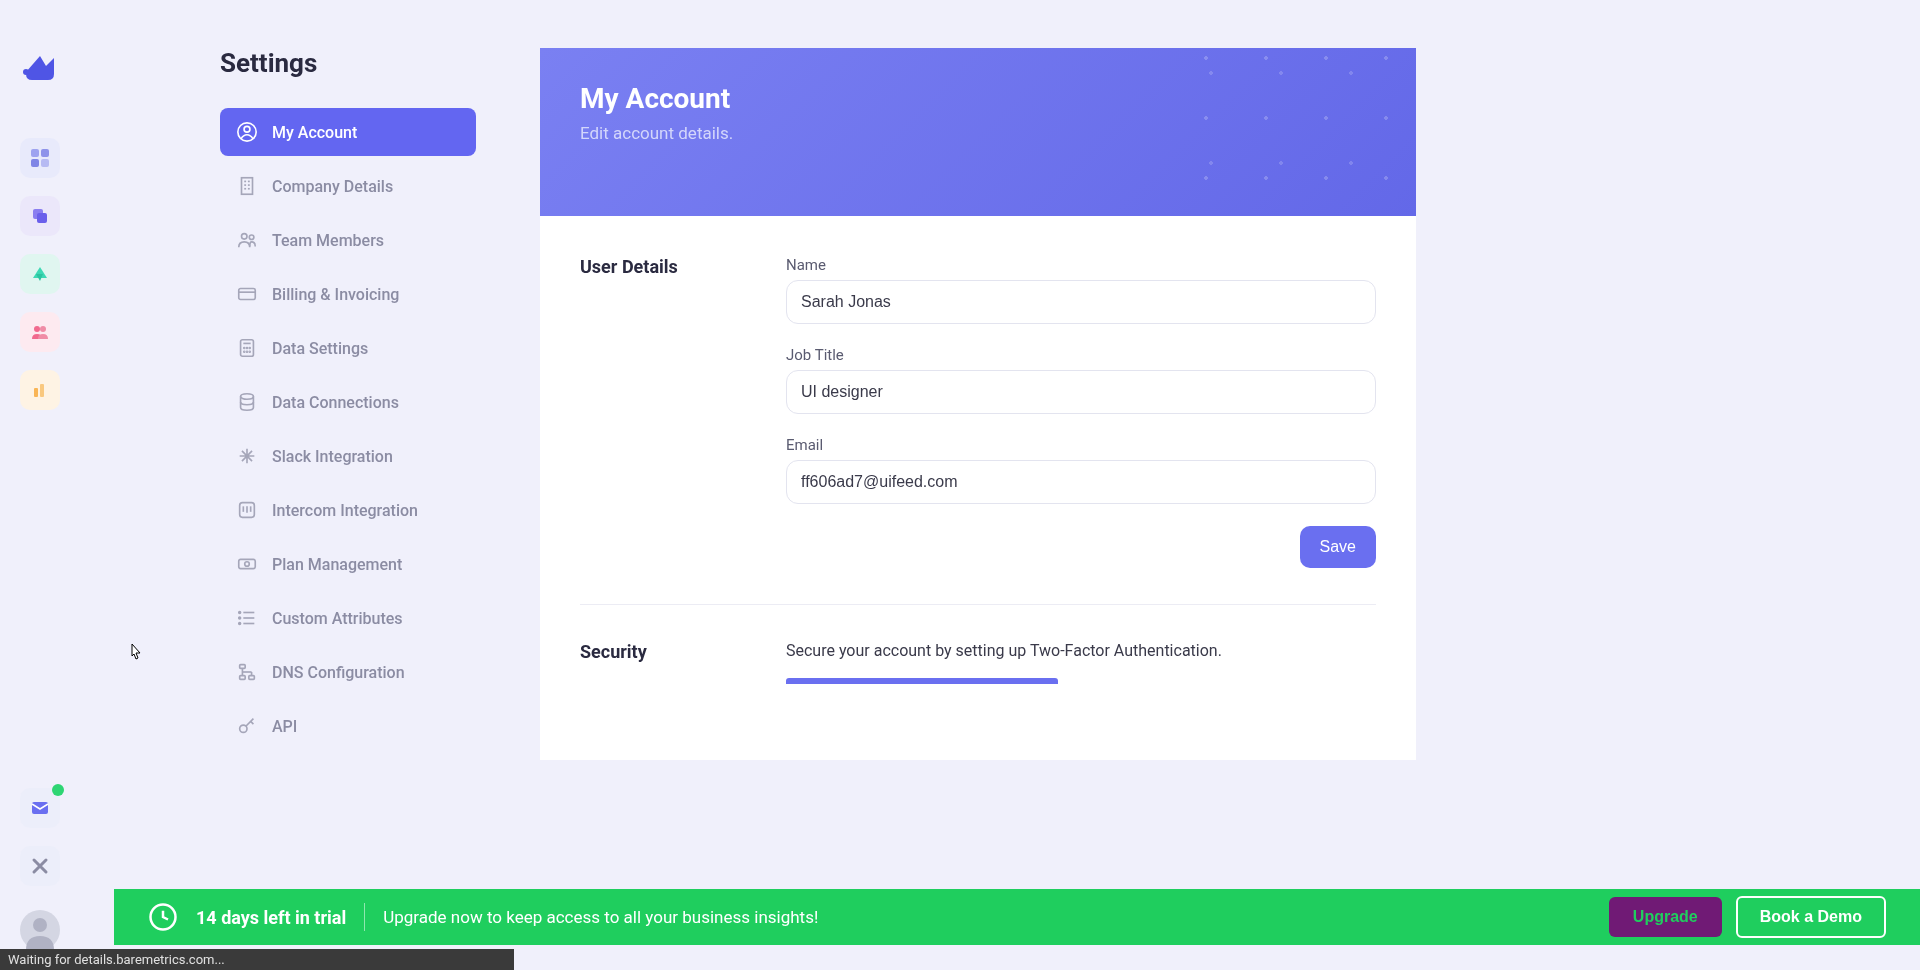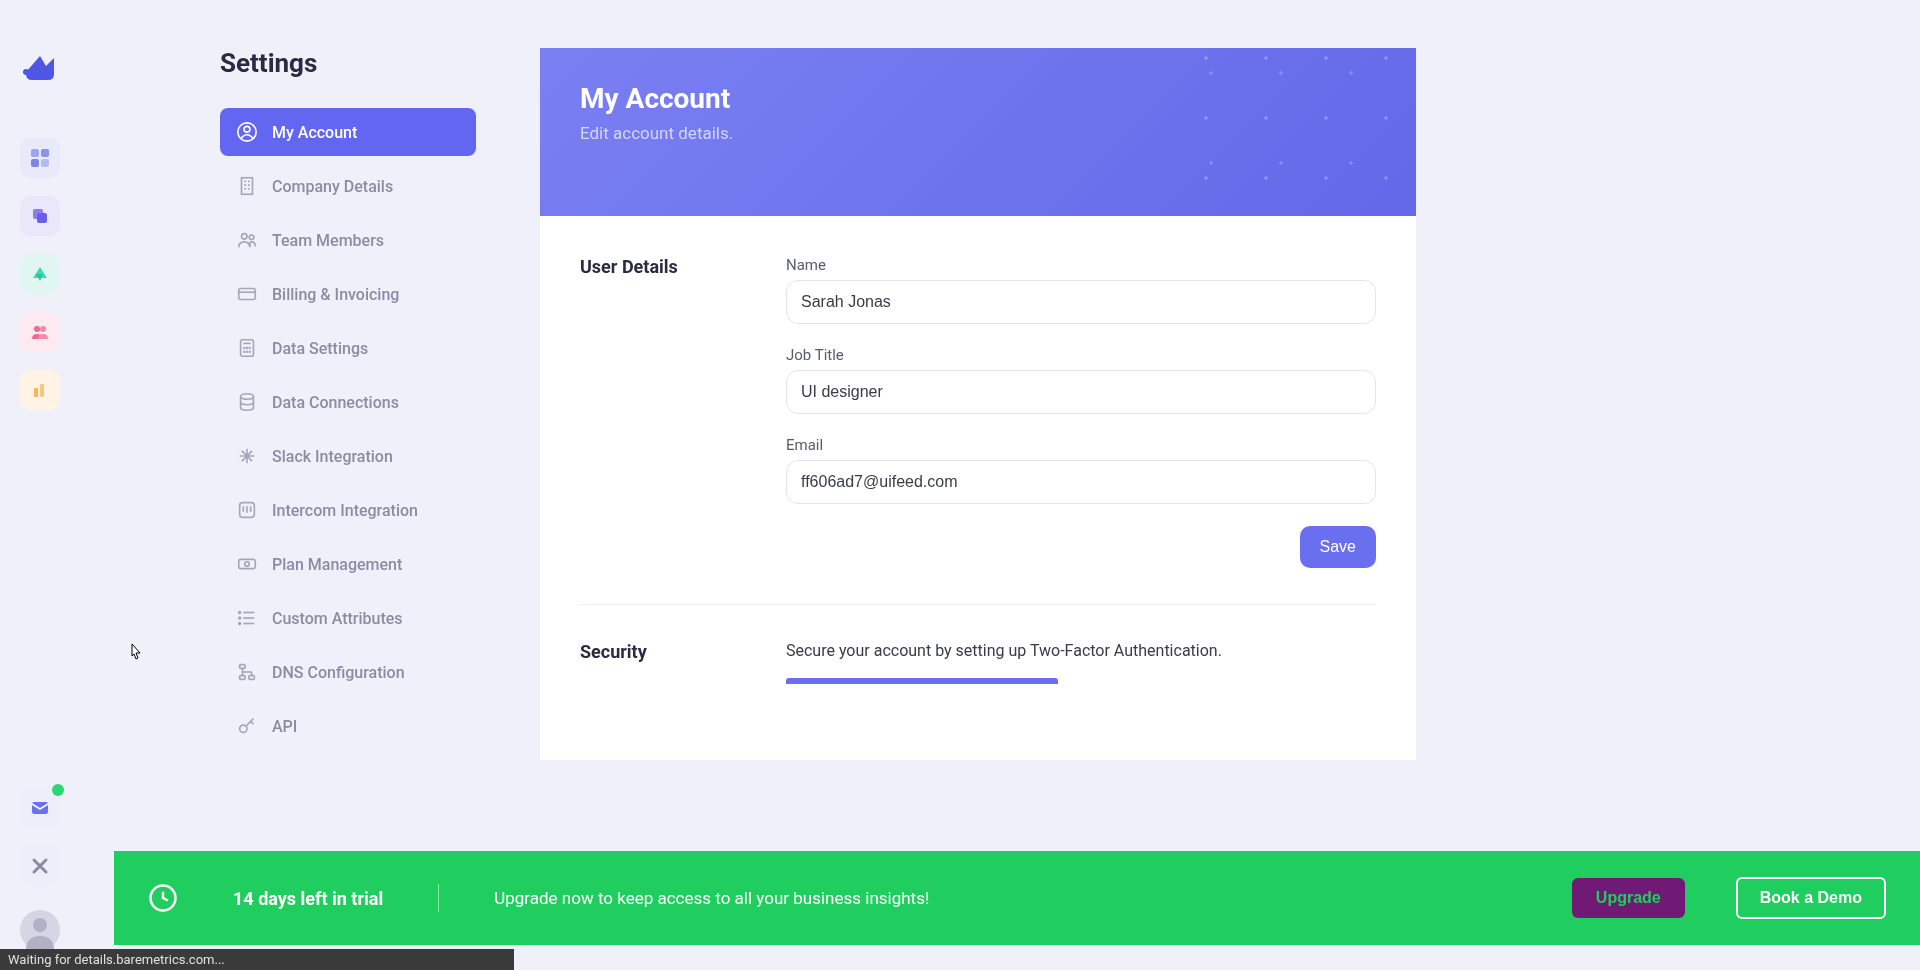--- a/index.html
+++ b/index.html
@@ -216,28 +216,27 @@
   background: #6a6ff0;
   border-radius: 3px 3px 0 0;
 }
 
 
 .trial-banner {
   position: absolute;
   left: 114px;
   right: 0;
   bottom: 25px;
-  height: 94px;
+  height: 56px;
   background: #1fce5e;
   display: flex;
   align-items: center;
   padding: 0 34px;
   color: #fff;
   overflow: hidden;
-  gap: 37px;
 }
 .clock-icon {
   width: 30px;
   height: 30px;
   margin-right: 18px;
 }
 .trial-text-bold {
   font-size: 18px;
   font-weight: 700;
 }

